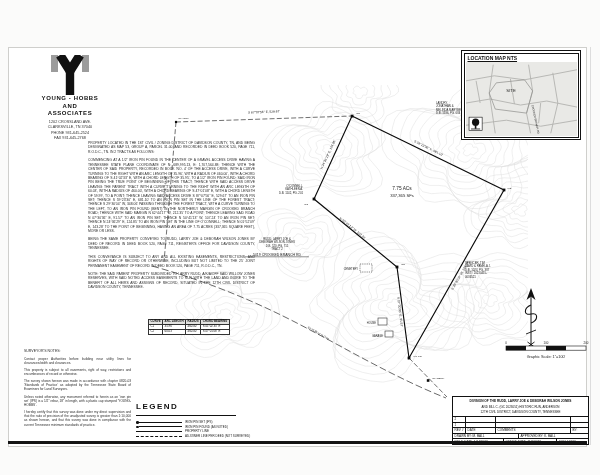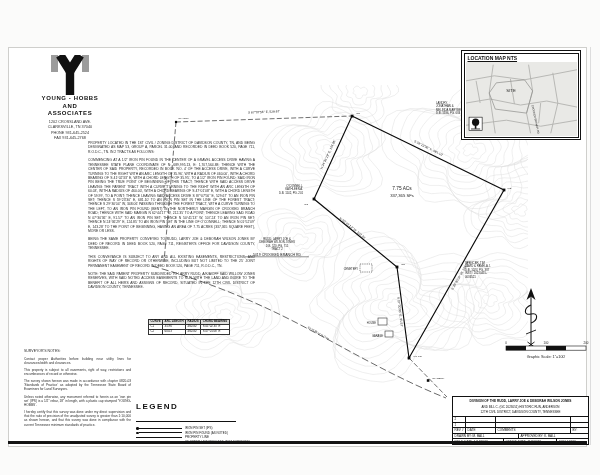--- a/index.html
+++ b/index.html
@@ -27,21 +27,21 @@
 
   .curve-table{position:absolute;left:148px;top:319px;border-collapse:collapse;font-size:2.9px;background:#fff;}
   .curve-table th,.curve-table td{border:.6px solid #333;padding:.4px 1.5px;font-weight:normal;white-space:nowrap;line-height:1.1;}
   .curve-table th{background:#e2e2e0;font-weight:bold;}
 
   .notes{position:absolute;left:24px;top:349px;width:107px;font-size:3.2px;line-height:1.3;color:#2a2a2a;}
   .notes .nt{font-size:3.5px;margin-bottom:3px;}
   .notes p{margin:0 0 3px 0;text-align:justify;}
 
   .legend{position:absolute;left:136px;top:402px;width:132px;}
-  .legend .lt{font-size:8px;font-weight:bold;letter-spacing:1.5px;border-bottom:1px solid #111;width:100px;padding-bottom:10px;margin-bottom:4px;}
+  .legend .lt{font-size:8px;font-weight:bold;letter-spacing:1.5px;border-bottom:1px solid #111;width:100px;padding-bottom:4px;margin-bottom:4px;}
   .lg-row{display:flex;align-items:center;height:4.6px;font-size:3px;color:#222;}
   .lg-sym{width:46px;display:flex;align-items:center;margin-right:3px;flex:0 0 46px;}
   .lg-dot{width:2.6px;height:2.6px;border-radius:50%;background:#111;flex:0 0 2.6px;}
   .lg-line{flex:1;border-top:.9px solid #111;}
   .lg-dash{flex:1;border-top:1px dashed #111;}
 
   .tb{position:absolute;left:452px;top:396px;width:137px;height:49px;border:1.3px solid #111;background:#fff;box-sizing:border-box;display:flex;flex-direction:column;font-size:3.1px;}
   .tb-title{flex:0 0 19px;border-bottom:.8px solid #111;display:flex;flex-direction:column;align-items:center;justify-content:center;gap:1.4px;text-align:center;padding:0 2px;}
   .tb-title .t1{font-size:3.2px;font-weight:bold;}
   .tb-title .t2,.tb-title .t3{font-size:3px;}

